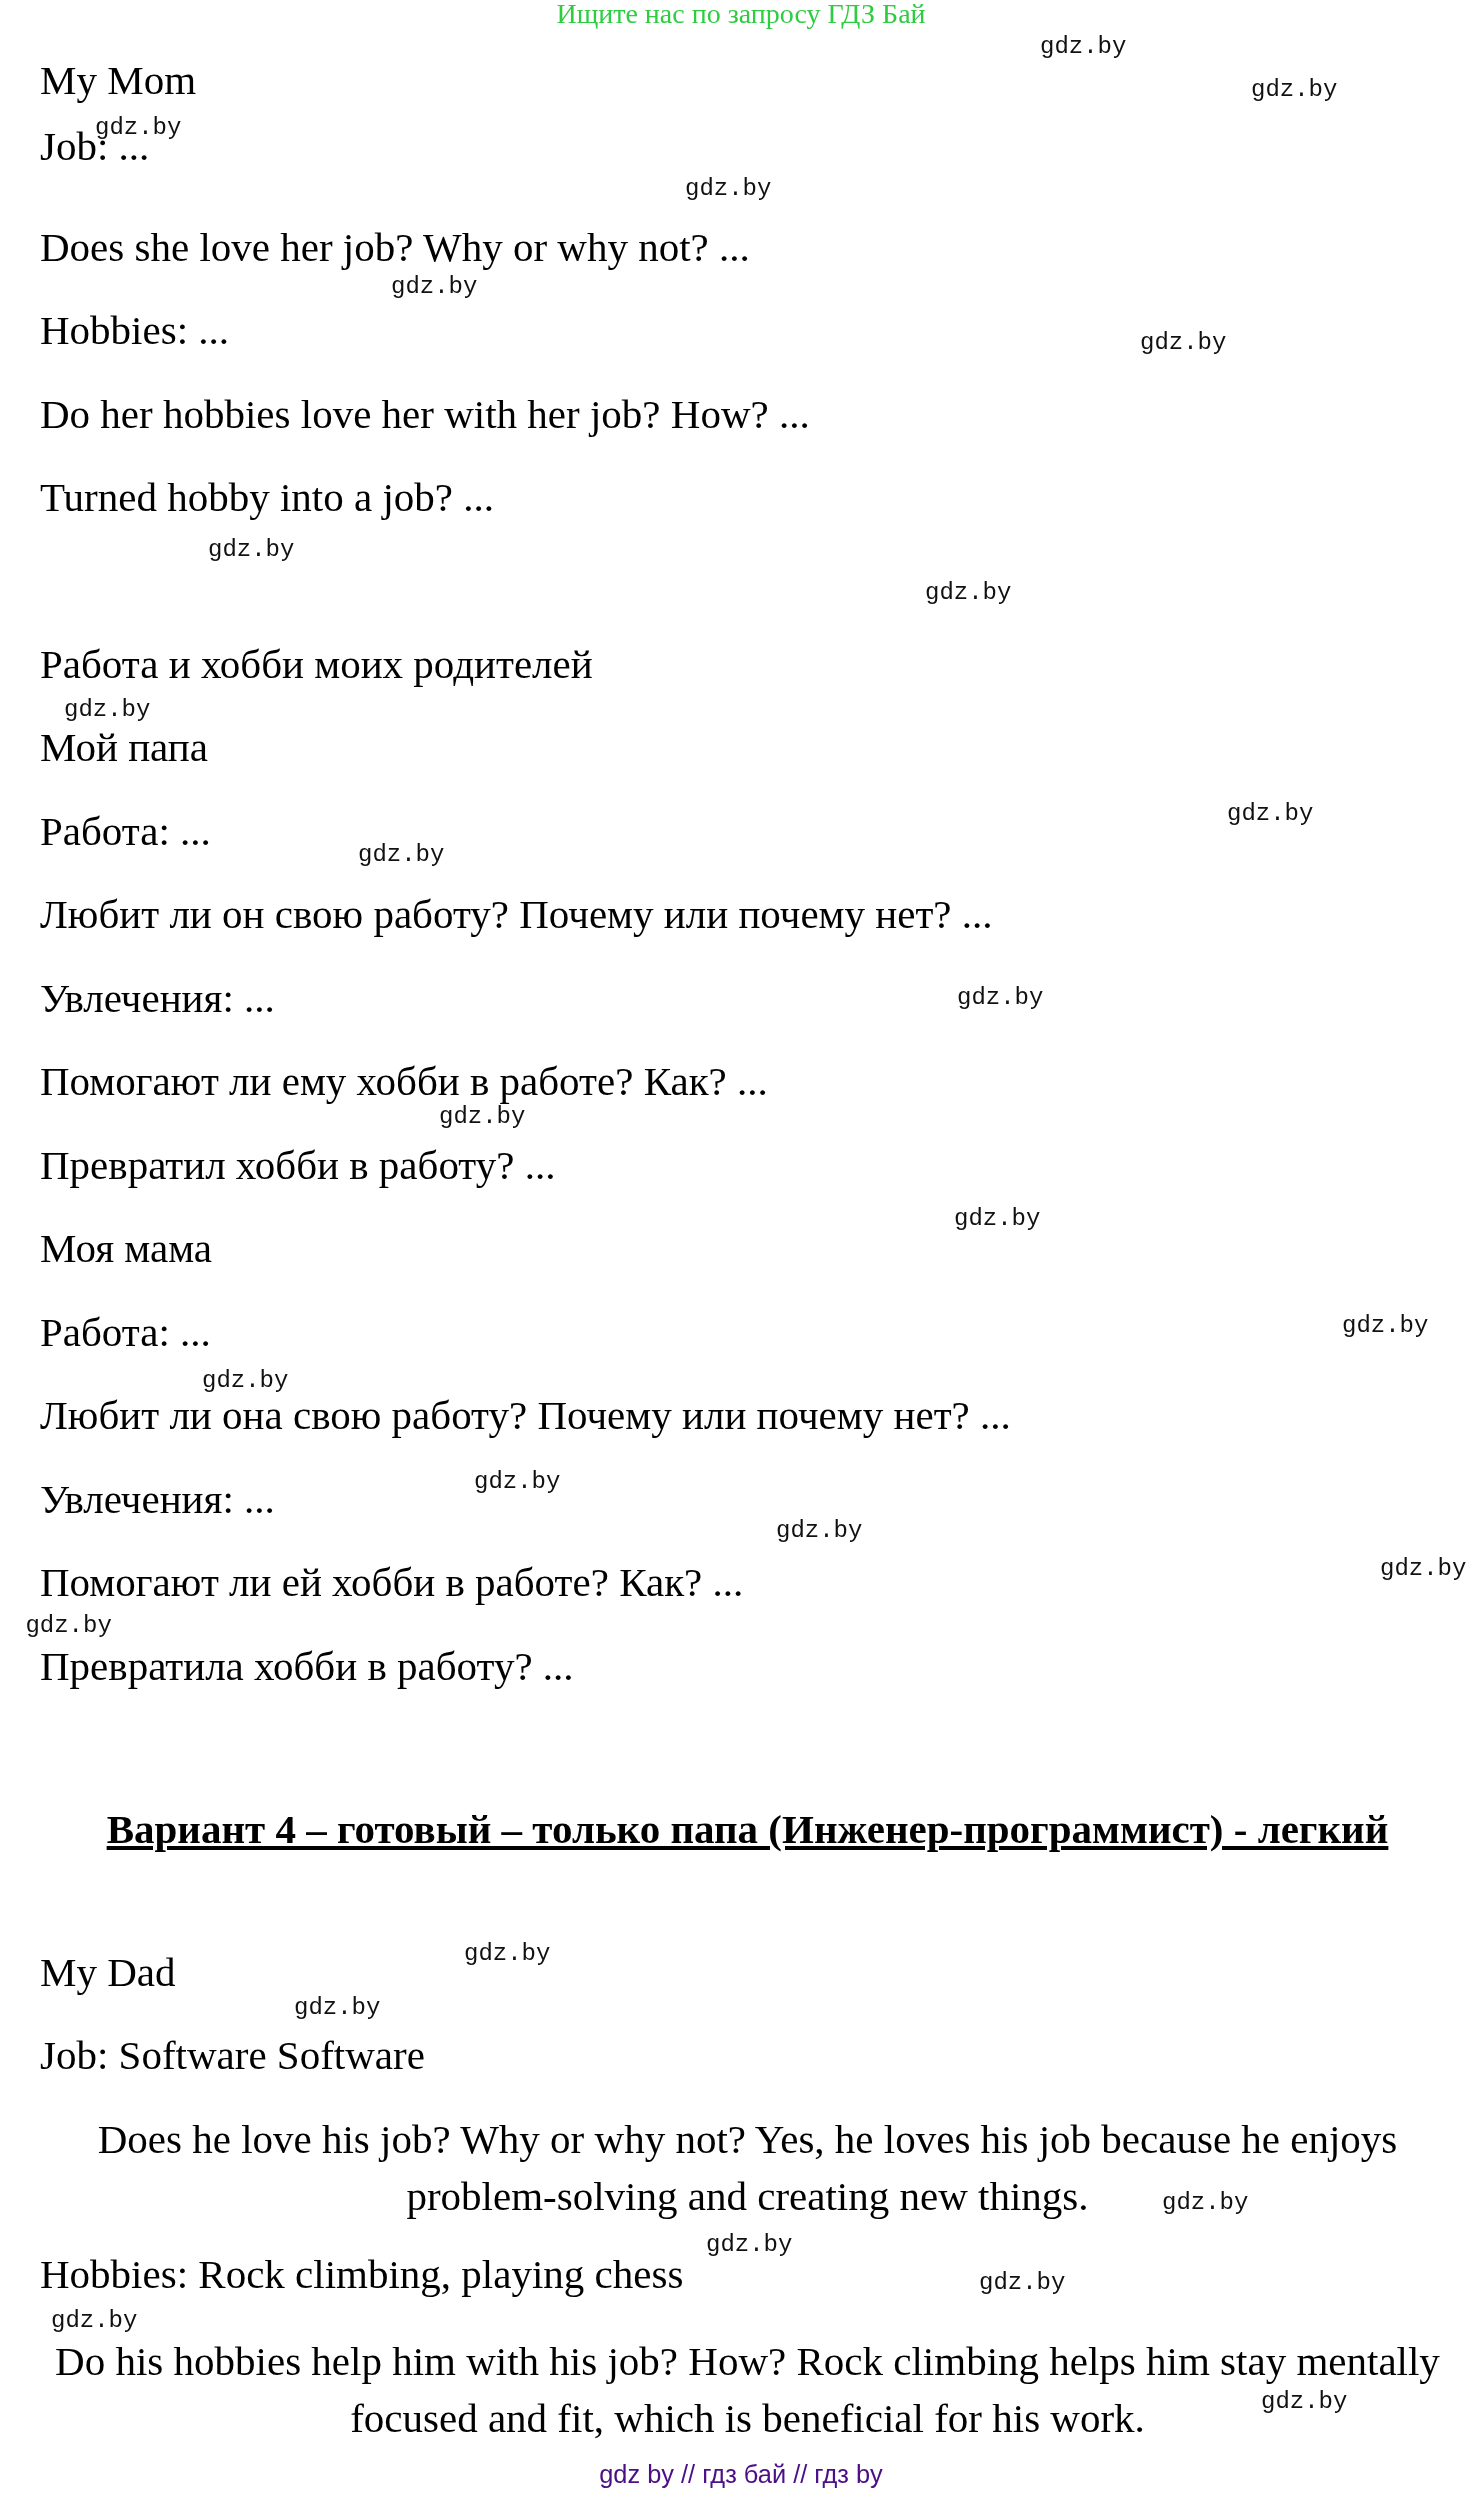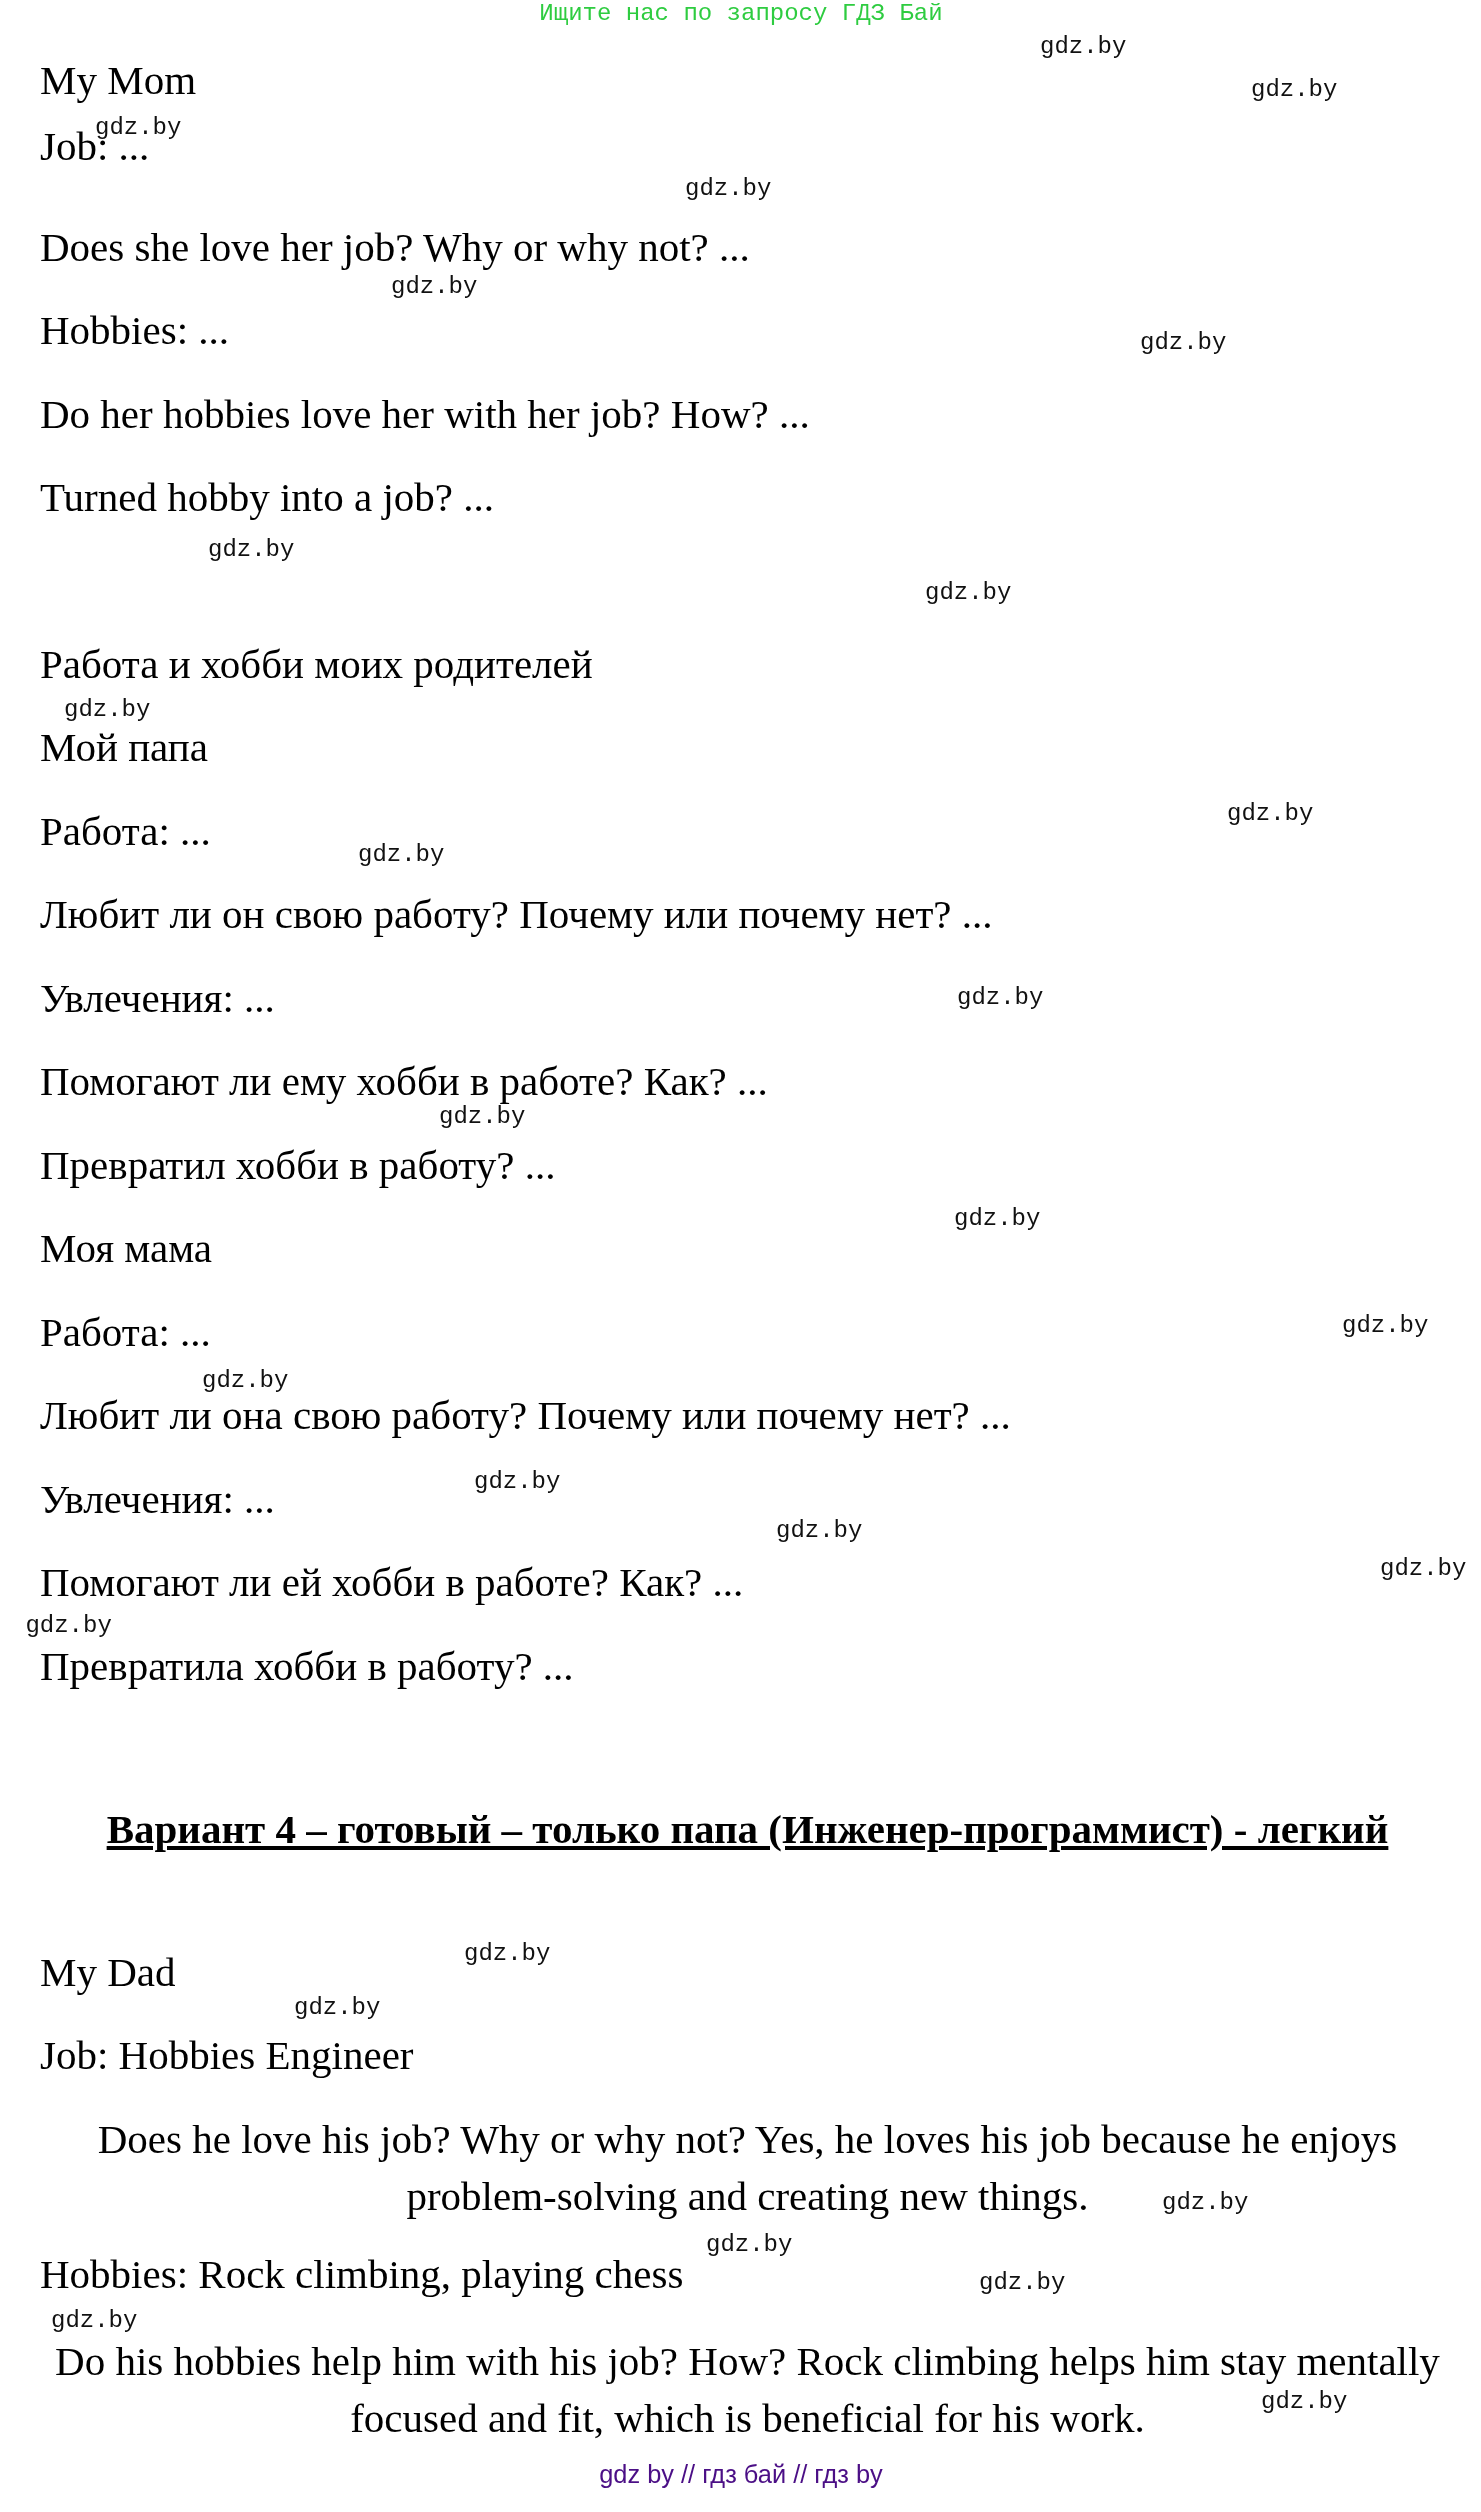--- a/index.html
+++ b/index.html
@@ -1,18 +1,18 @@
 <!DOCTYPE html>
 <html style="font-size:12.7px"><head>
 <meta charset="utf-8">
 <style>
   html, body { margin: 0; padding: 0; background: #ffffff; }
   body { width: 1482px; height: 2512px; position: relative; overflow: hidden; }
   .top-banner { position: absolute; top: 0; left: 0; width: 1482px; text-align: center;
-    font-family: Liberation Mono, monospace; font-size: 24px; color: #2ecc40; line-height: 27px; }
+    font-family: Liberation Serif, serif; font-size: 28px; color: #2ecc40; line-height: 27px; }
   .line { position: absolute; left: 40px; font-family: "Liberation Serif", serif;
     font-size: 41px; color: #000; white-space: nowrap; line-height: 48px; text-align: center; }
   .line.wrap { white-space: normal; width: 1415px; line-height: 57px; }
   .line.bold { font-weight: bold; text-decoration: underline; }
   .wm { position: absolute; font-family: Liberation Mono, monospace; font-size: 24px; color: #111; line-height: 27px; }
   .footer { position: absolute; left: 0; width: 1482px; top: 2460px; text-align: center;
     font-family: "Liberation Sans", sans-serif; font-size: 25.4px; color: #4b0f86; line-height: 29px; }
 </style>
 </head>
 <body>
@@ -35,21 +35,21 @@
 <div class="line" style="top:1141px">Превратил хобби в работу? ...</div>
 <div class="line" style="top:1224px">Моя мама</div>
 <div class="line" style="top:1308px">Работа: ...</div>
 <div class="line" style="top:1391px">Любит ли она свою работу? Почему или почему нет? ...</div>
 <div class="line" style="top:1475px">Увлечения: ...</div>
 <div class="line" style="top:1558px">Помогают ли ей хобби в работе? Как? ...</div>
 <div class="line" style="top:1642px">Превратила хобби в работу? ...</div>
 
 <div class="line wrap bold" style="top:1801px">Вариант 4 – готовый – только папа (Инженер-программист) - легкий</div>
 <div class="line" style="top:1948px">My Dad</div>
-<div class="line" style="top:2031px">Job: Hobbies Engineer</div>
+<div class="line" style="top:2031px">Job: Software Software</div>
 <div class="line wrap" style="top:2111px">Does he love his job? Why or why not? Yes, he loves his job because he enjoys problem-solving and creating new things.</div>
 <div class="line" style="top:2250px">Hobbies: Rock climbing, playing chess</div>
 <div class="line wrap" style="top:2333px">Do his hobbies help him with his job? How? Rock climbing helps him stay mentally focused and fit, which is beneficial for his work.</div>
 
 <div class="wm" style="left:1040px;top:33px">gdz.by</div>
 <div class="wm" style="left:1251px;top:76px">gdz.by</div>
 <div class="wm" style="left:95px;top:114px">gdz.by</div>
 <div class="wm" style="left:685px;top:175px">gdz.by</div>
 <div class="wm" style="left:391px;top:273px">gdz.by</div>
 <div class="wm" style="left:1140px;top:329px">gdz.by</div>

